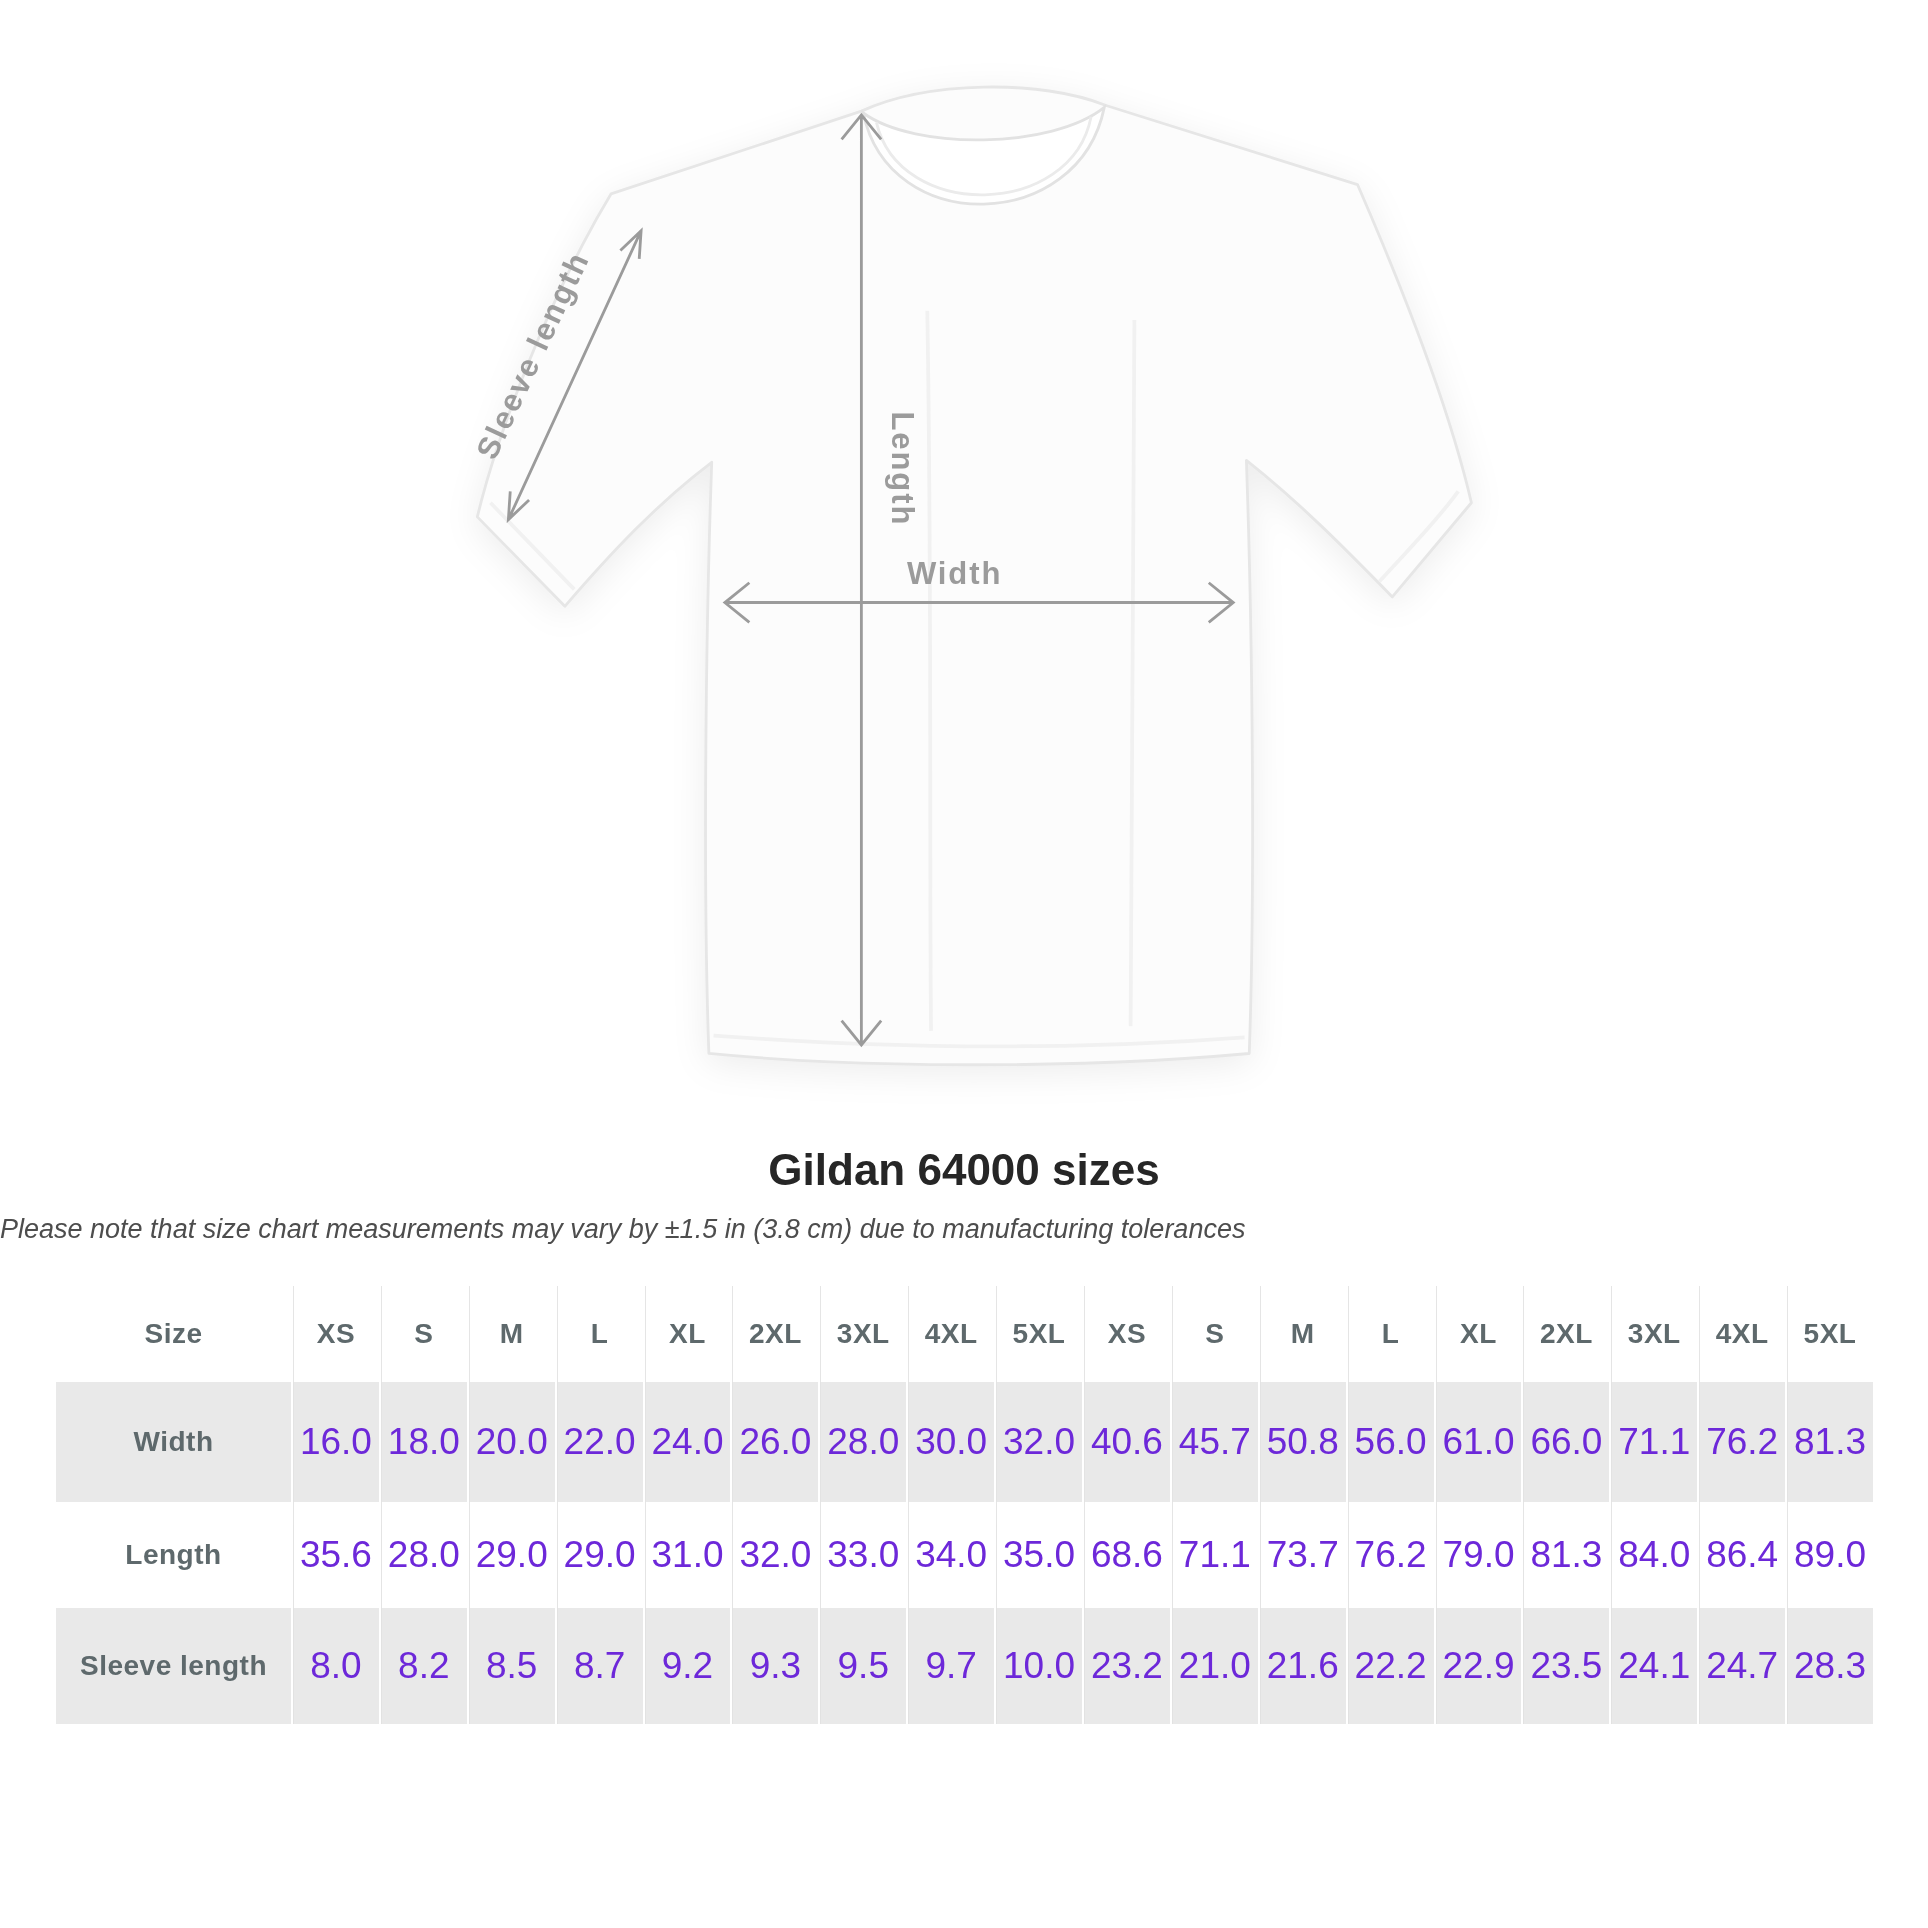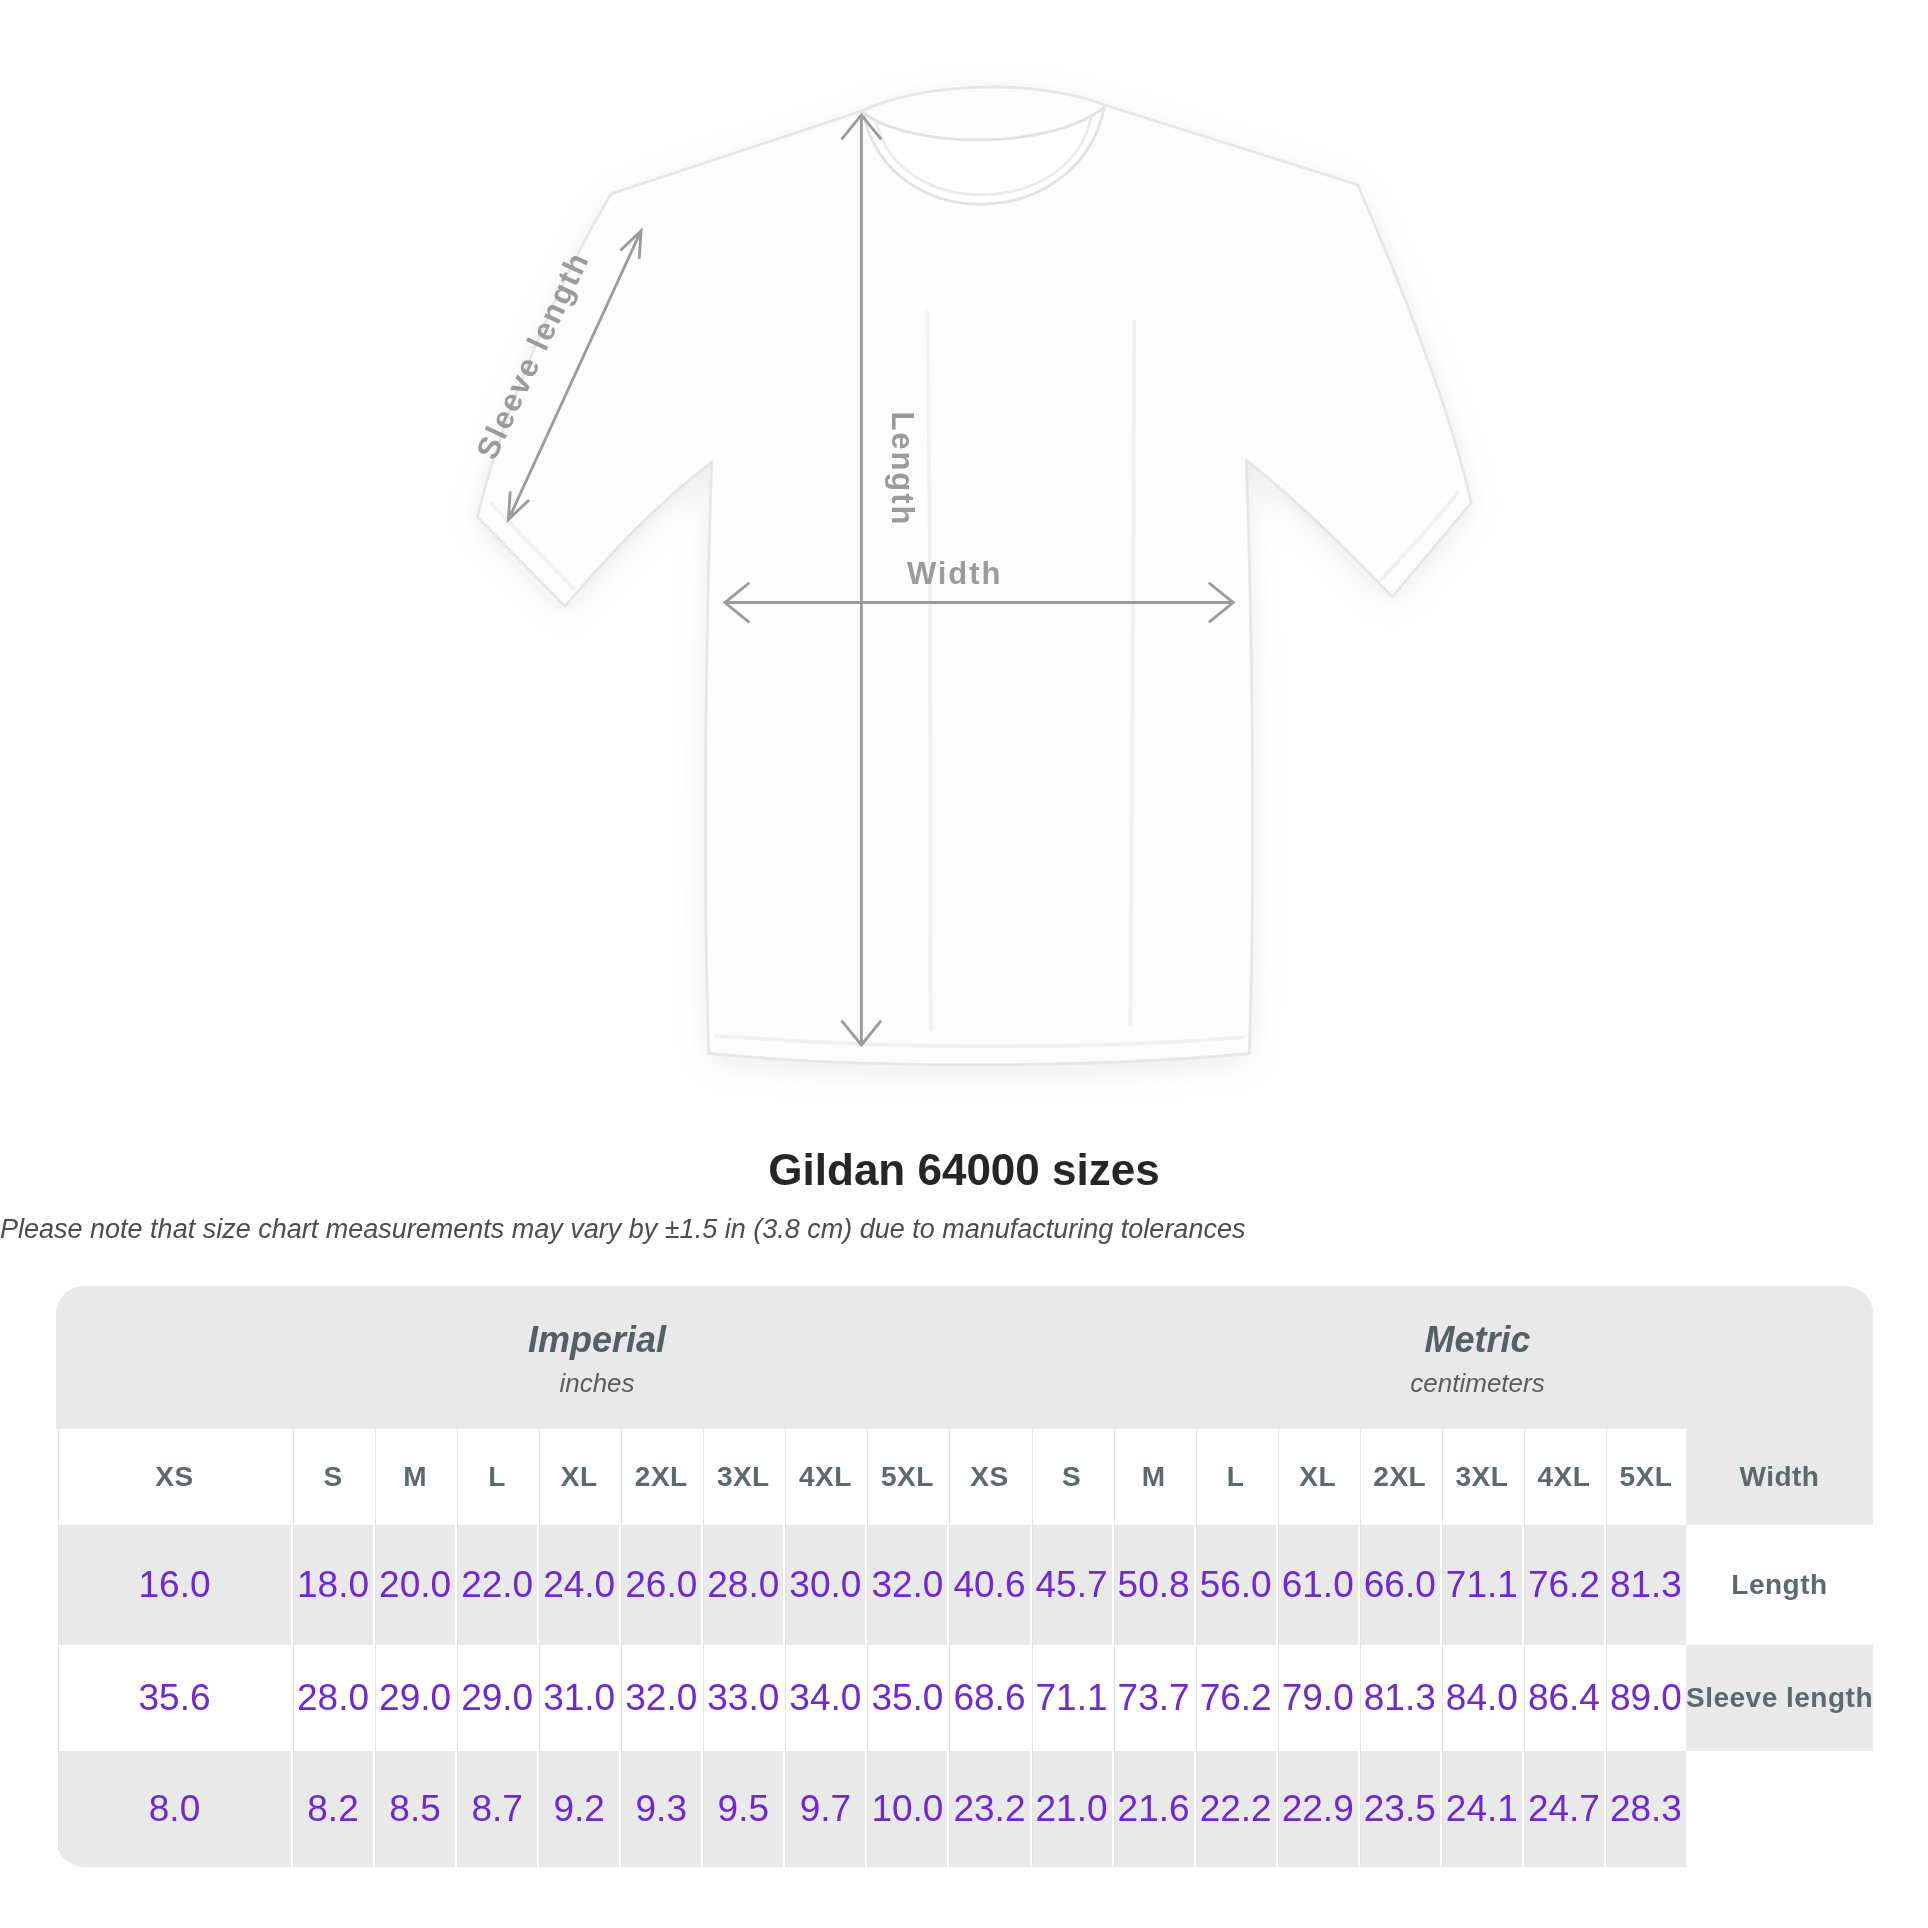--- a/index.html
+++ b/index.html
@@ -85,35 +85,22 @@
       <text class="diag-label" x="576" y="382" text-anchor="middle" transform="rotate(-65 576 382)">Sleeve length</text>
       <text class="diag-label" x="948" y="498" text-anchor="middle" transform="rotate(90 948 498)">Length</text>
       <text class="diag-label" x="1014" y="620" text-anchor="middle">Width</text>
     </svg>
   </div>
 
   <div class="page-title">Gildan 64000 sizes</div>
   <div class="page-subtitle">Please note that size chart measurements may vary by ±1.5 in (3.8 cm) due to manufacturing tolerances</div>
 
   <div class="size-table">
-    <div class="units-band">
-      <div class="unit-group imperial">
-        <div class="unit-inner">
-          <div class="unit-name">Imperial</div>
-          <div class="unit-sub">inches</div>
-        </div>
-      </div>
-      <div class="unit-group metric">
-        <div class="unit-inner">
-          <div class="unit-name">Metric</div>
-          <div class="unit-sub">centimeters</div>
-        </div>
-      </div>
-    </div>
     <div class="size-grid">
+        <div class="cell lbl row-a">Size</div>
         <div class="cell lbl sep row-a">XS</div>
         <div class="cell lbl sep row-a">S</div>
         <div class="cell lbl sep row-a">M</div>
         <div class="cell lbl sep row-a">L</div>
         <div class="cell lbl sep row-a">XL</div>
         <div class="cell lbl sep row-a">2XL</div>
         <div class="cell lbl sep row-a">3XL</div>
         <div class="cell lbl sep row-a">4XL</div>
         <div class="cell lbl sep row-a">5XL</div>
         <div class="cell lbl sep row-a">XS</div>

